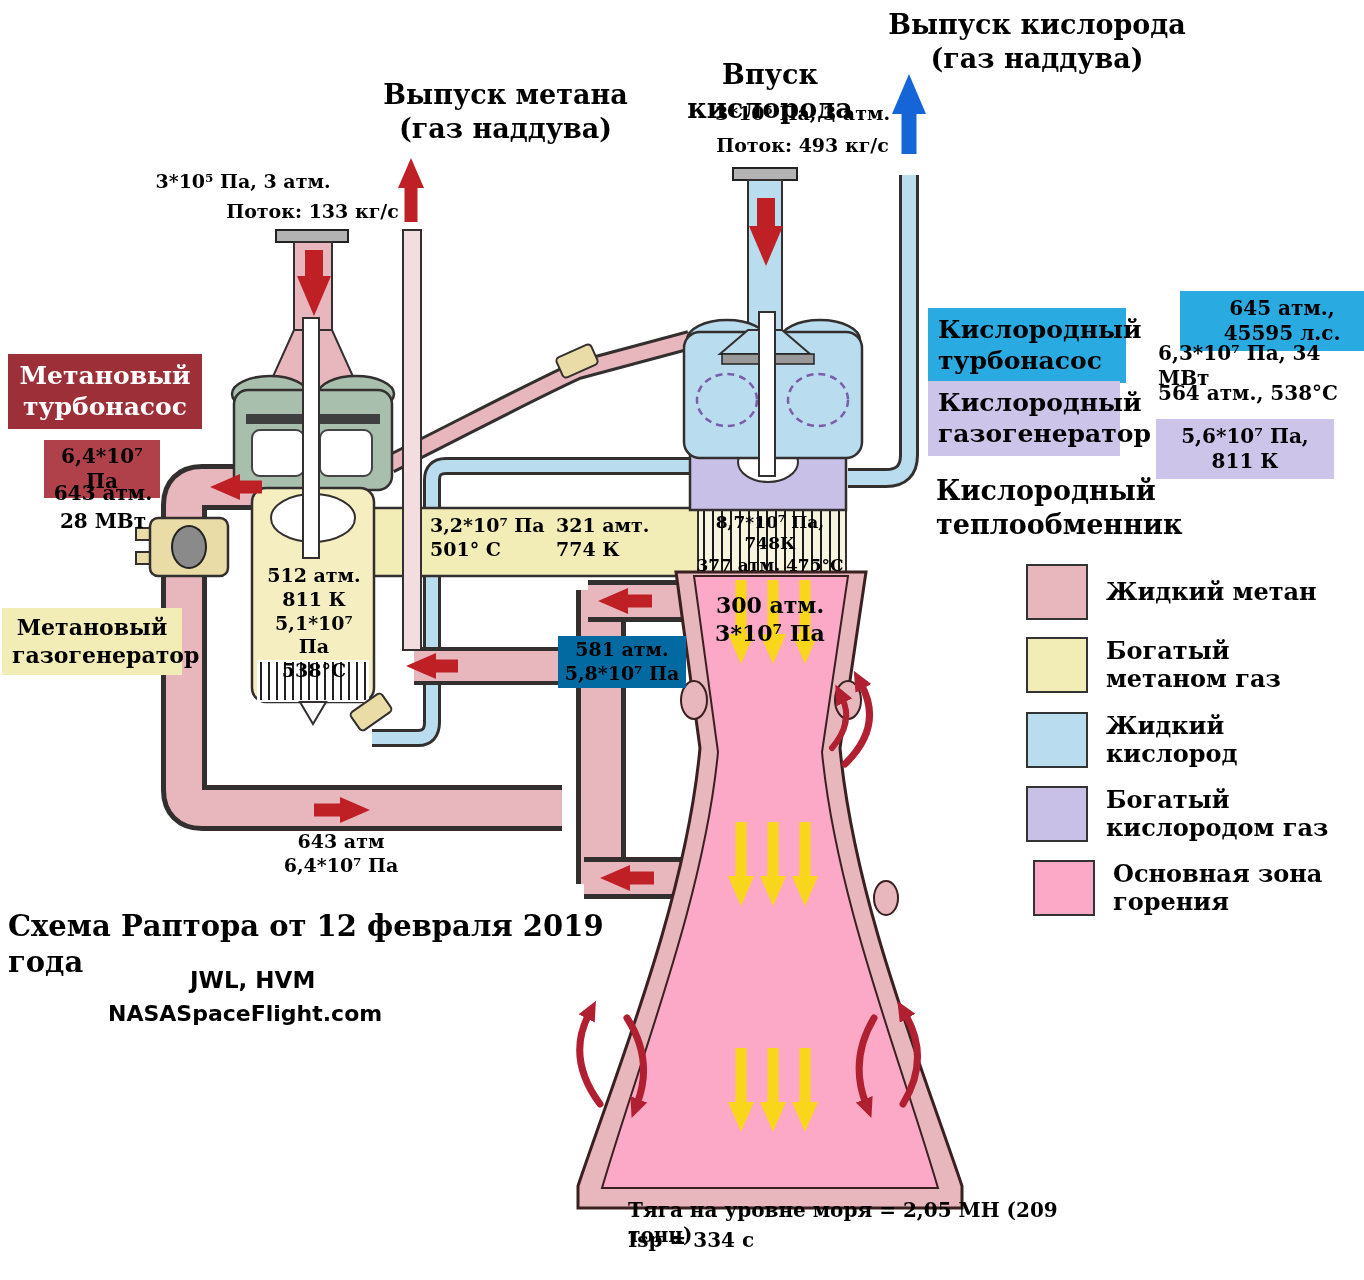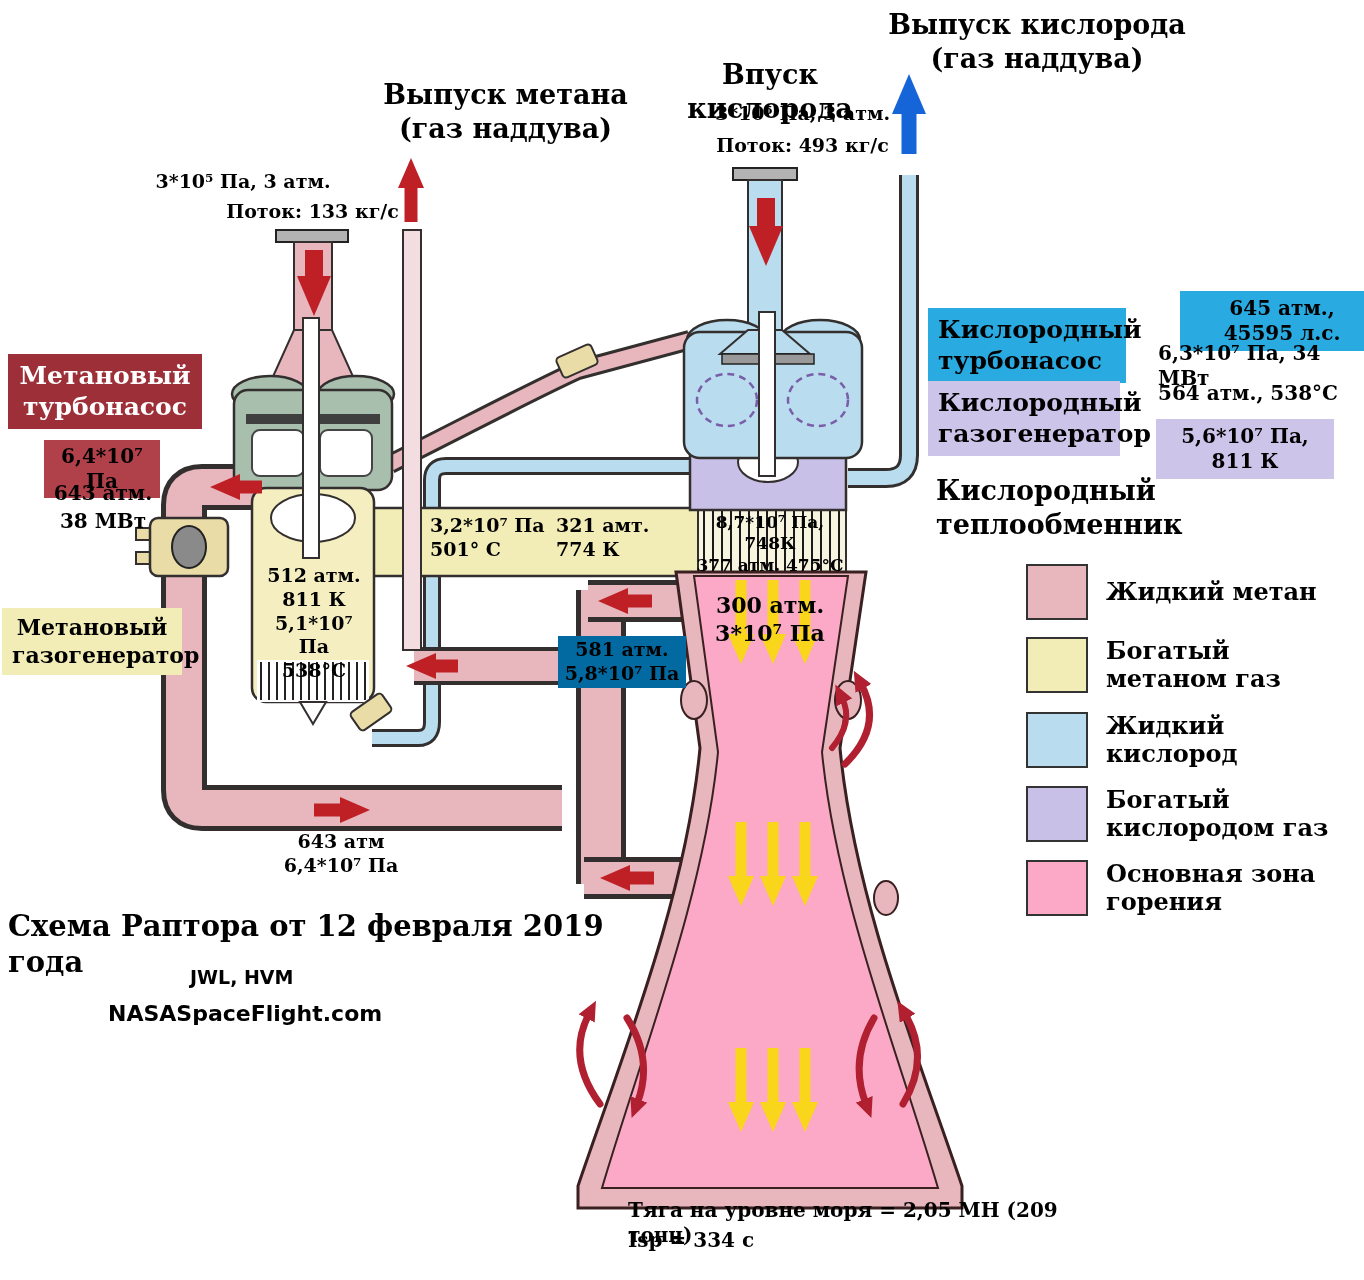--- a/index.html
+++ b/index.html
@@ -2,21 +2,21 @@
 <html><head>
 <meta charset="utf-8">
 <style>
   html,body{margin:0;padding:0;background:#fff;}
   .canvas{position:relative;width:1364px;height:1280px;background:#fff;overflow:hidden;
           font-family:"DejaVu Serif","Liberation Serif",serif;color:#000;}
   svg.schematic{position:absolute;left:0;top:0;}
   .lbl{position:absolute;font-weight:bold;line-height:1.25;}
   .pre{white-space:pre-line;}
   .ctr{text-align:center;}
-  .f17{font-size:17px}.f19{font-size:19px}.f20{font-size:20px}.f21{font-size:19px}
+  .f17{font-size:17px}.f19{font-size:19px}.f20{font-size:20px}.f21{font-size:23px}
   .f22{font-size:22px}.f25{font-size:25px}.f27{font-size:27px}.f29{font-size:29px}
   .box{box-sizing:border-box;padding:6px 10px;}
   .maroon{background:#9c2f38;color:#fff;}
   .crimson{background:#b04049;color:#000;padding:4px 6px;}
   .cyanbg{background:#29abe2;color:#000;}
   .purplebg{background:#cdc4ea;color:#000;}
   .yellowbg{background:#f2edb6;color:#000;}
   .whitebg{background:#0369a1;padding:2px 6px;}
   .sans{font-family:"DejaVu Sans","Liberation Sans",sans-serif;}
   .legend-row{position:absolute;left:1026px;display:flex;align-items:center;gap:18px;}
@@ -225,21 +225,21 @@
 
   <div class="lbl pre ctr f27" style="left:383px;top:78px;width:245px;">Выпуск метана
 (газ наддува)</div>
   <div class="lbl ctr f19" style="left:148px;top:170px;width:190px;">3*10⁵ Па, 3 атм.</div>
   <div class="lbl ctr f19" style="left:225px;top:200px;width:175px;">Поток: 133 кг/с</div>
 
   <div class="lbl pre ctr f25 box maroon" style="left:8px;top:354px;width:194px;">Метановый
 турбонасос</div>
   <div class="lbl ctr f20 crimson" style="left:44px;top:440px;width:116px;box-sizing:border-box;">6,4*10⁷ Па</div>
   <div class="lbl ctr f20" style="left:47px;top:481px;width:112px;">643 атм.</div>
-  <div class="lbl ctr f20" style="left:47px;top:509px;width:112px;">38 МВт</div>
+  <div class="lbl ctr f20" style="left:47px;top:509px;width:112px;">28 МВт</div>
   <div class="lbl pre ctr f22 box yellowbg" style="left:2px;top:608px;width:180px;">Метановый
 газогенератор</div>
 
   <div class="lbl pre f25 box cyanbg" style="left:928px;top:308px;width:198px;">Кислородный
 турбонасос</div>
   <div class="lbl pre f25 box purplebg" style="left:928px;top:381px;width:192px;">Кислородный
 газогенератор</div>
   <div class="lbl ctr f20 cyanbg" style="left:1156px;top:291px;width:204px;padding:5px 20px;box-sizing:border-box;margin-left:24px;">645 атм., 45595 л.с.</div>
   <div class="lbl f20" style="left:1158px;top:341px;width:204px;">6,3*10⁷ Па, 34 МВт</div>
   <div class="lbl f20" style="left:1158px;top:381px;width:204px;">564 атм., 538°C</div>
@@ -276,21 +276,21 @@
   </div>
   <div class="legend-row" style="top:712px;">
     <div class="swatch" style="background-color: rgb(185, 220, 239);"></div>
     <div class="legend-label">Жидкий кислород</div>
   </div>
   <div class="legend-row" style="top:786px;">
     <div class="swatch" style="background-color: rgb(201, 192, 232);"></div>
     <div class="legend-label">Богатый
 кислородом газ</div>
   </div>
-  <div class="legend-row" style="top:860px;">
+  <div class="legend-row" style="top:860px;margin-left:7px;">
     <div class="swatch" style="background-color: rgb(251, 169, 198);"></div>
     <div class="legend-label">Основная зона
 горения</div>
   </div>
 
   <div class="lbl f29" style="left:8px;top:908px;width:640px;">Схема Раптора от 12 февраля 2019 года</div>
   <div class="lbl f21 sans" style="left:190px;top:966px;width:220px;">JWL, HVM</div>
   <div class="lbl f22 sans" style="left:108px;top:1000px;width:340px;">NASASpaceFlight.com</div>
   <div class="lbl f20" style="left:628px;top:1198px;width:470px;">Тяга на уровне моря = 2,05 МН (209 тонн)</div>
   <div class="lbl f20" style="left:628px;top:1228px;width:220px;">Isp = 334 с</div>

